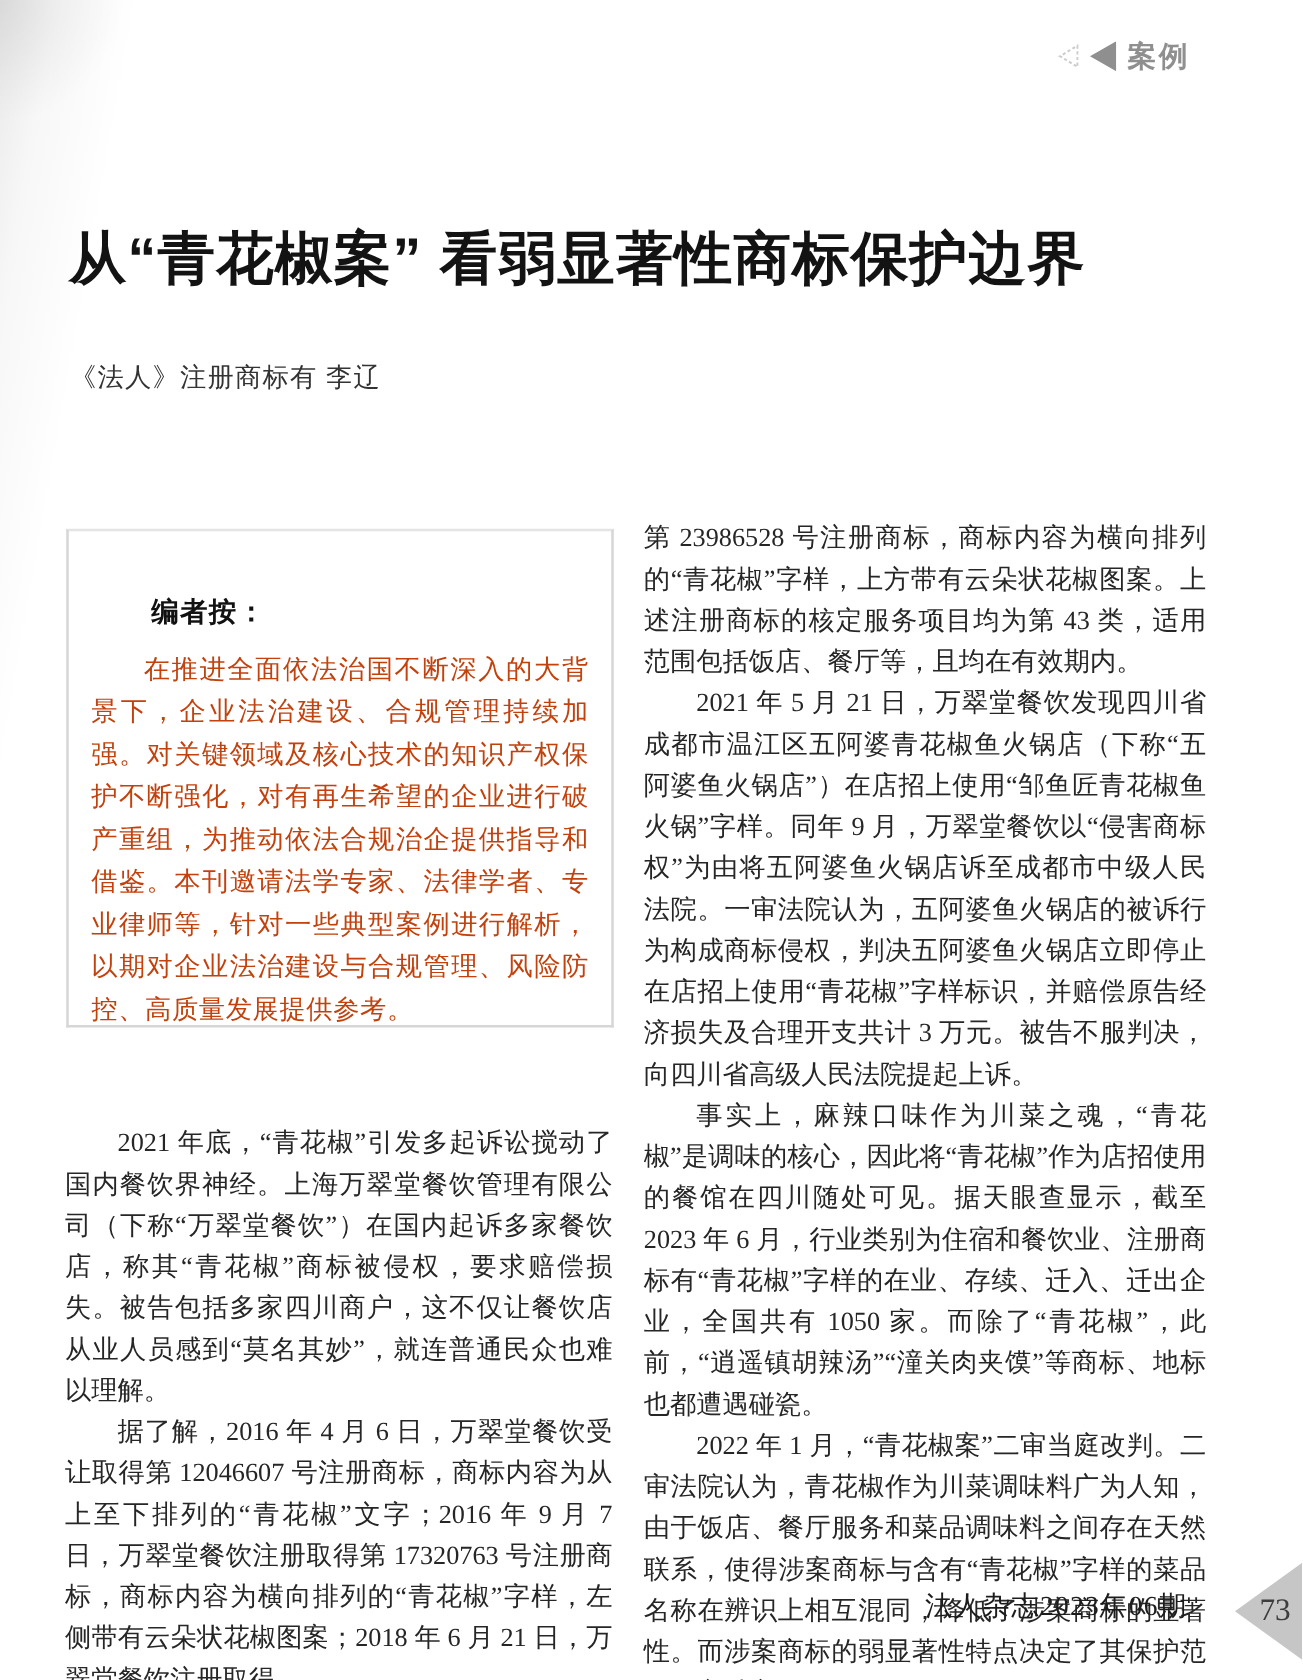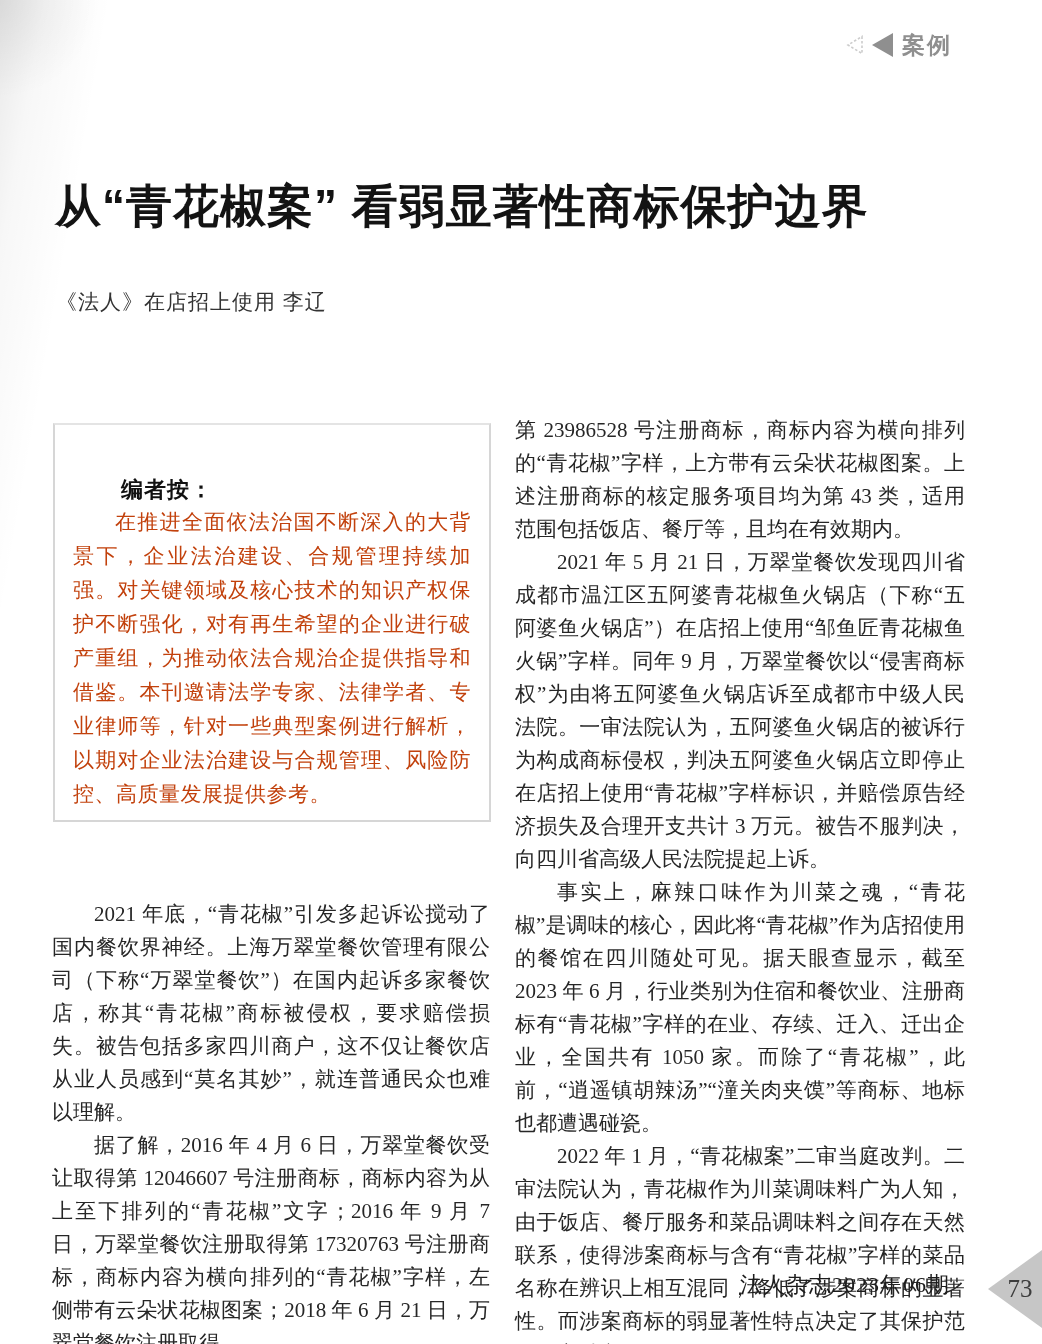--- a/index.html
+++ b/index.html
@@ -38,21 +38,21 @@
   .editor-note{
     position:absolute;left:53px;top:423px;width:438px;height:399px;
     box-sizing:border-box;
     border:2px solid #d6d6d6;border-top-color:#e4e4e4;
     padding:50px 18px 0 18px;
     background:#ffffff;
   }
   .en-heading{
     font-family:"Liberation Sans","DejaVu Sans",sans-serif;
     font-size:22px;font-weight:bold;color:#111111;
-    margin:0 0 0 48px;letter-spacing:1px;
+    margin:0 0 13px 48px;letter-spacing:1px;
   }
   .en-body{
     margin:0;font-size:21px;line-height:34px;color:#c2410c;
     text-align:justify;text-indent:2em;letter-spacing:0.5px;
   }
   
   .col{position:absolute;}
   .col-left{left:52px;top:898px;width:438px;}
   .col-right{left:515px;top:414px;width:450px;}
   .para{
@@ -87,21 +87,21 @@
       <polygon points="16,1.5 16,18.5 2,10" fill="none" stroke="#cccccc" stroke-width="1.6" stroke-dasharray="2.5,2"></polygon>
     </svg>
     <svg width="21" height="24" viewBox="0 0 21 24">
       <polygon points="21,0 21,24 0,12" fill="#8f8f8f"></polygon>
     </svg>
     <span>案例</span>
   </header>
 
   <h1 class="article-title">从“青花椒案” 看弱显著性商标保护边界</h1>
 
-  <div class="article-byline">《法人》在店招上使用 李辽</div>
+  <div class="article-byline">《法人》注册商标有 李辽</div>
 
   <section class="editor-note">
     <div class="en-heading">编者按：</div>
     <p class="en-body">在推进全面依法治国不断深入的大背景下，企业法治建设、合规管理持续加强。对关键领域及核心技术的知识产权保护不断强化，对有再生希望的企业进行破产重组，为推动依法合规治企提供指导和借鉴。本刊邀请法学专家、法律学者、专业律师等，针对一些典型案例进行解析，以期对企业法治建设与合规管理、风险防控、高质量发展提供参考。</p>
   </section>
 
   <div class="col col-left">
     <p class="para indent">2021 年底，“青花椒”引发多起诉讼搅动了国内餐饮界神经。上海万翠堂餐饮管理有限公司（下称“万翠堂餐饮”）在国内起诉多家餐饮店，称其“青花椒”商标被侵权，要求赔偿损失。被告包括多家四川商户，这不仅让餐饮店从业人员感到“莫名其妙”，就连普通民众也难以理解。</p>
     <p class="para indent">据了解，2016 年 4 月 6 日，万翠堂餐饮受让取得第 12046607 号注册商标，商标内容为从上至下排列的“青花椒”文字；2016 年 9 月 7 日，万翠堂餐饮注册取得第 17320763 号注册商标，商标内容为横向排列的“青花椒”字样，左侧带有云朵状花椒图案；2018 年 6 月 21 日，万翠堂餐饮注册取得</p>
   </div>

